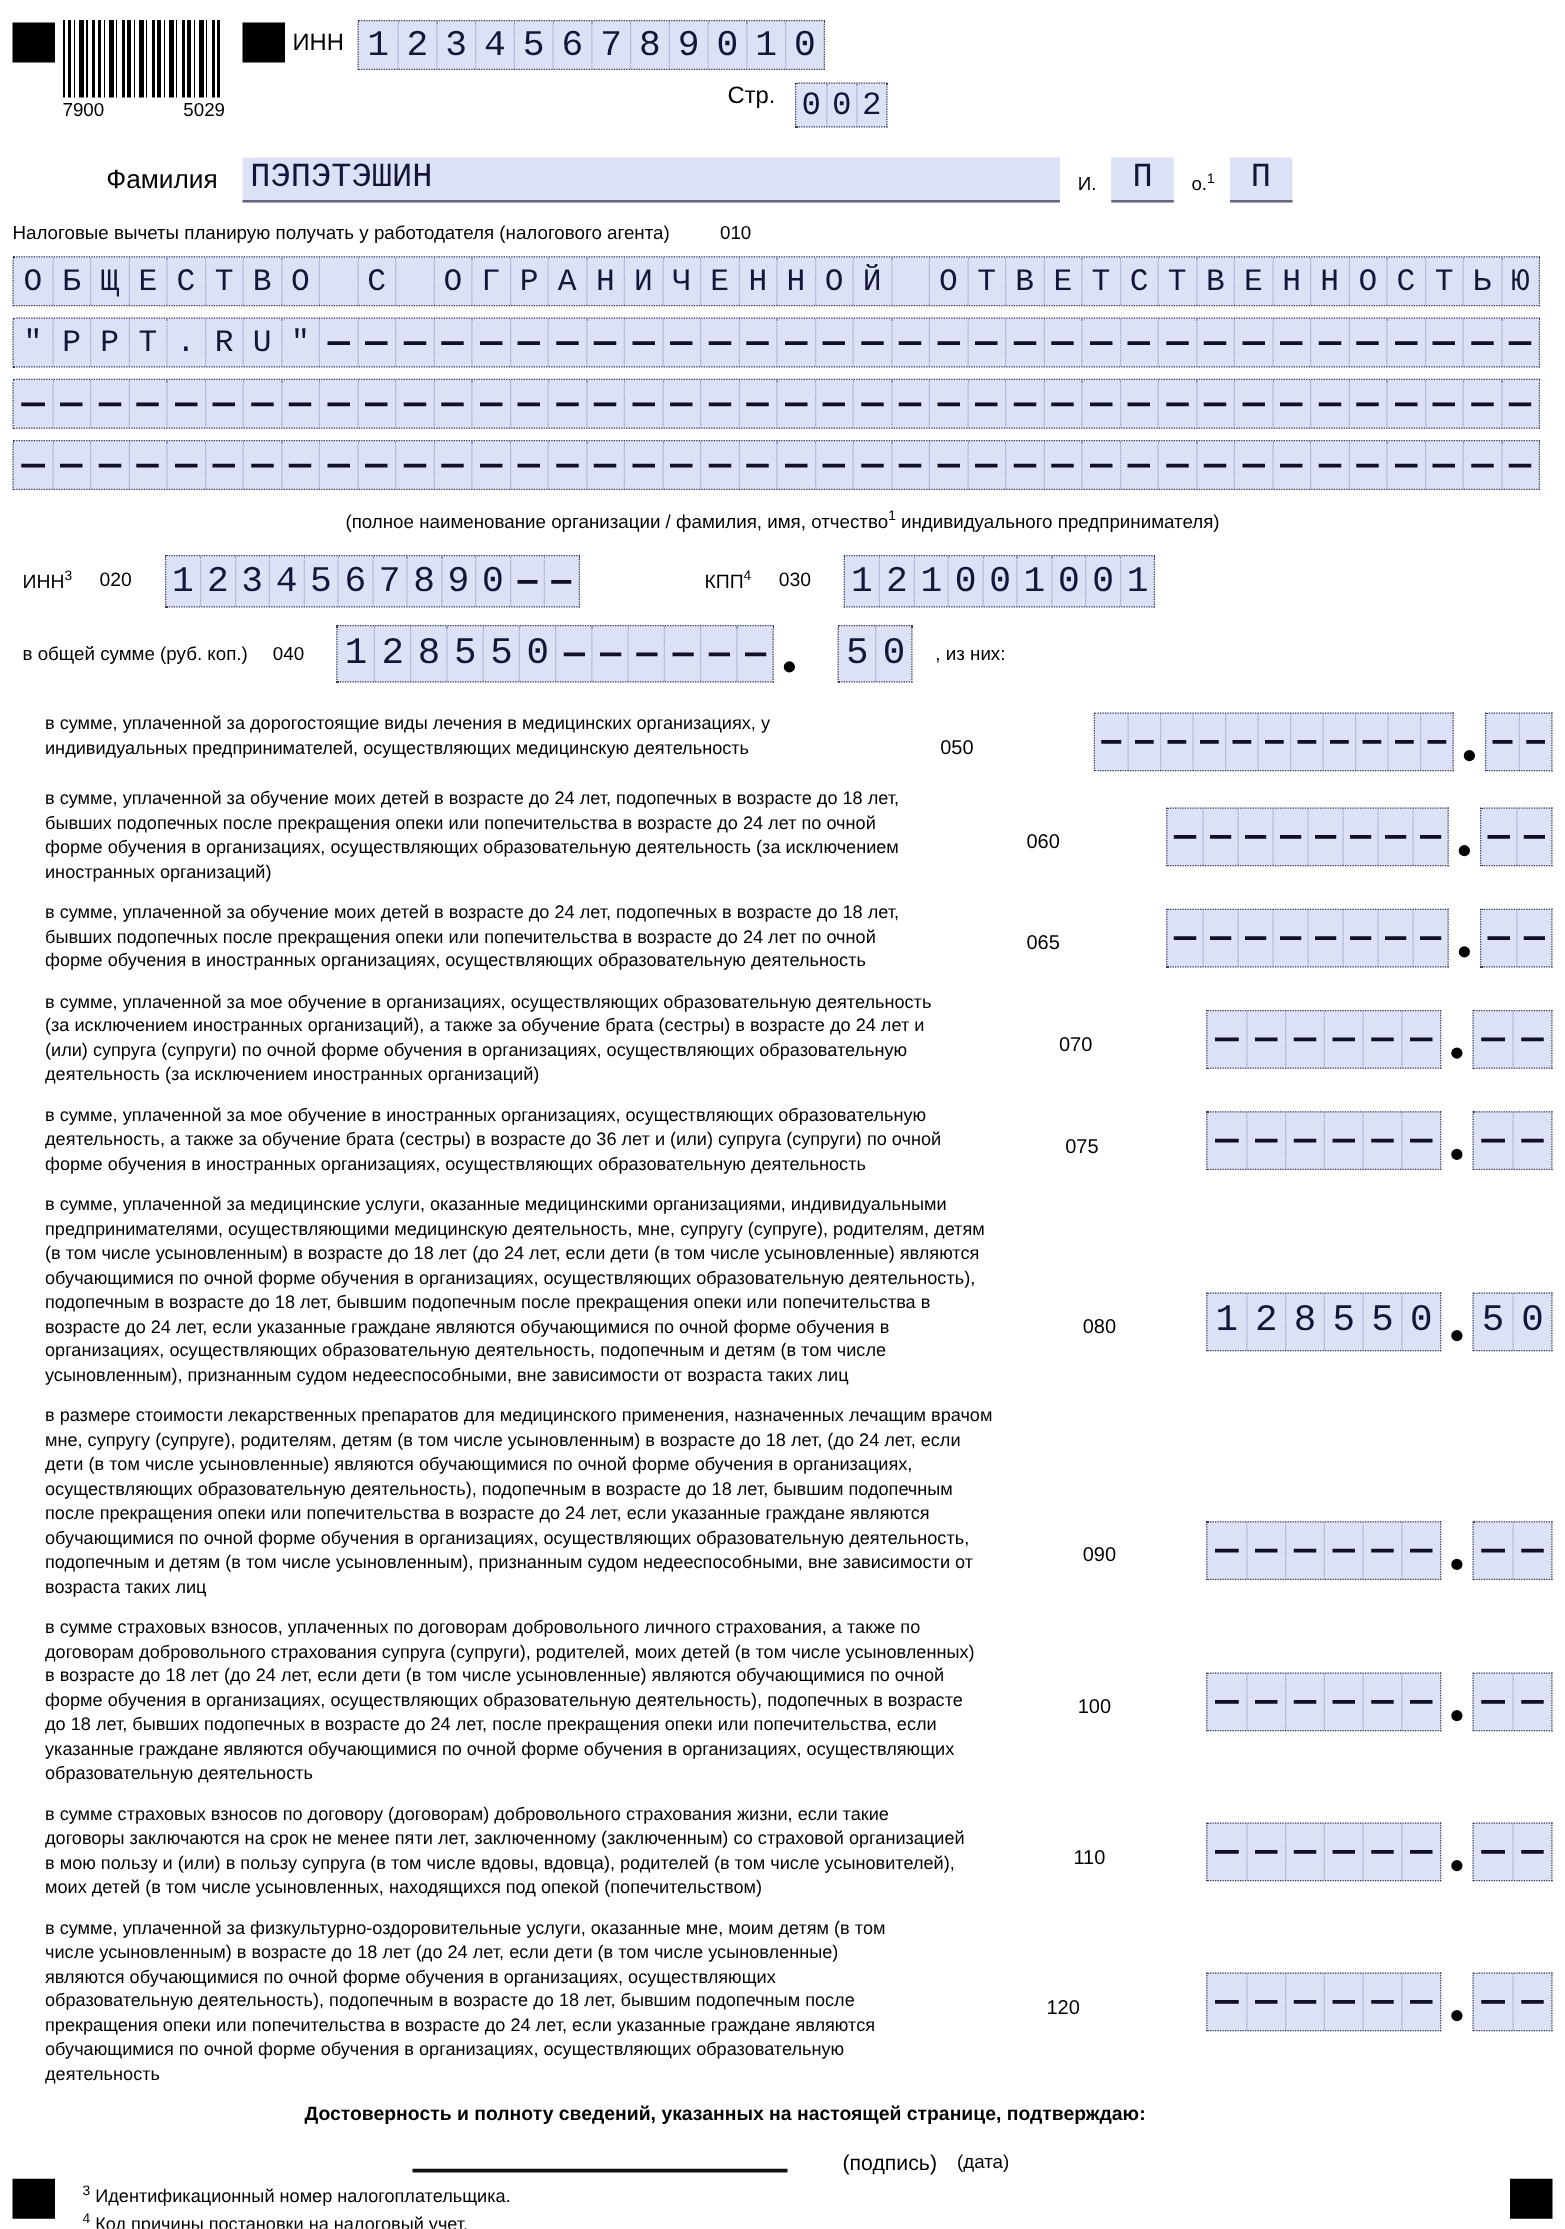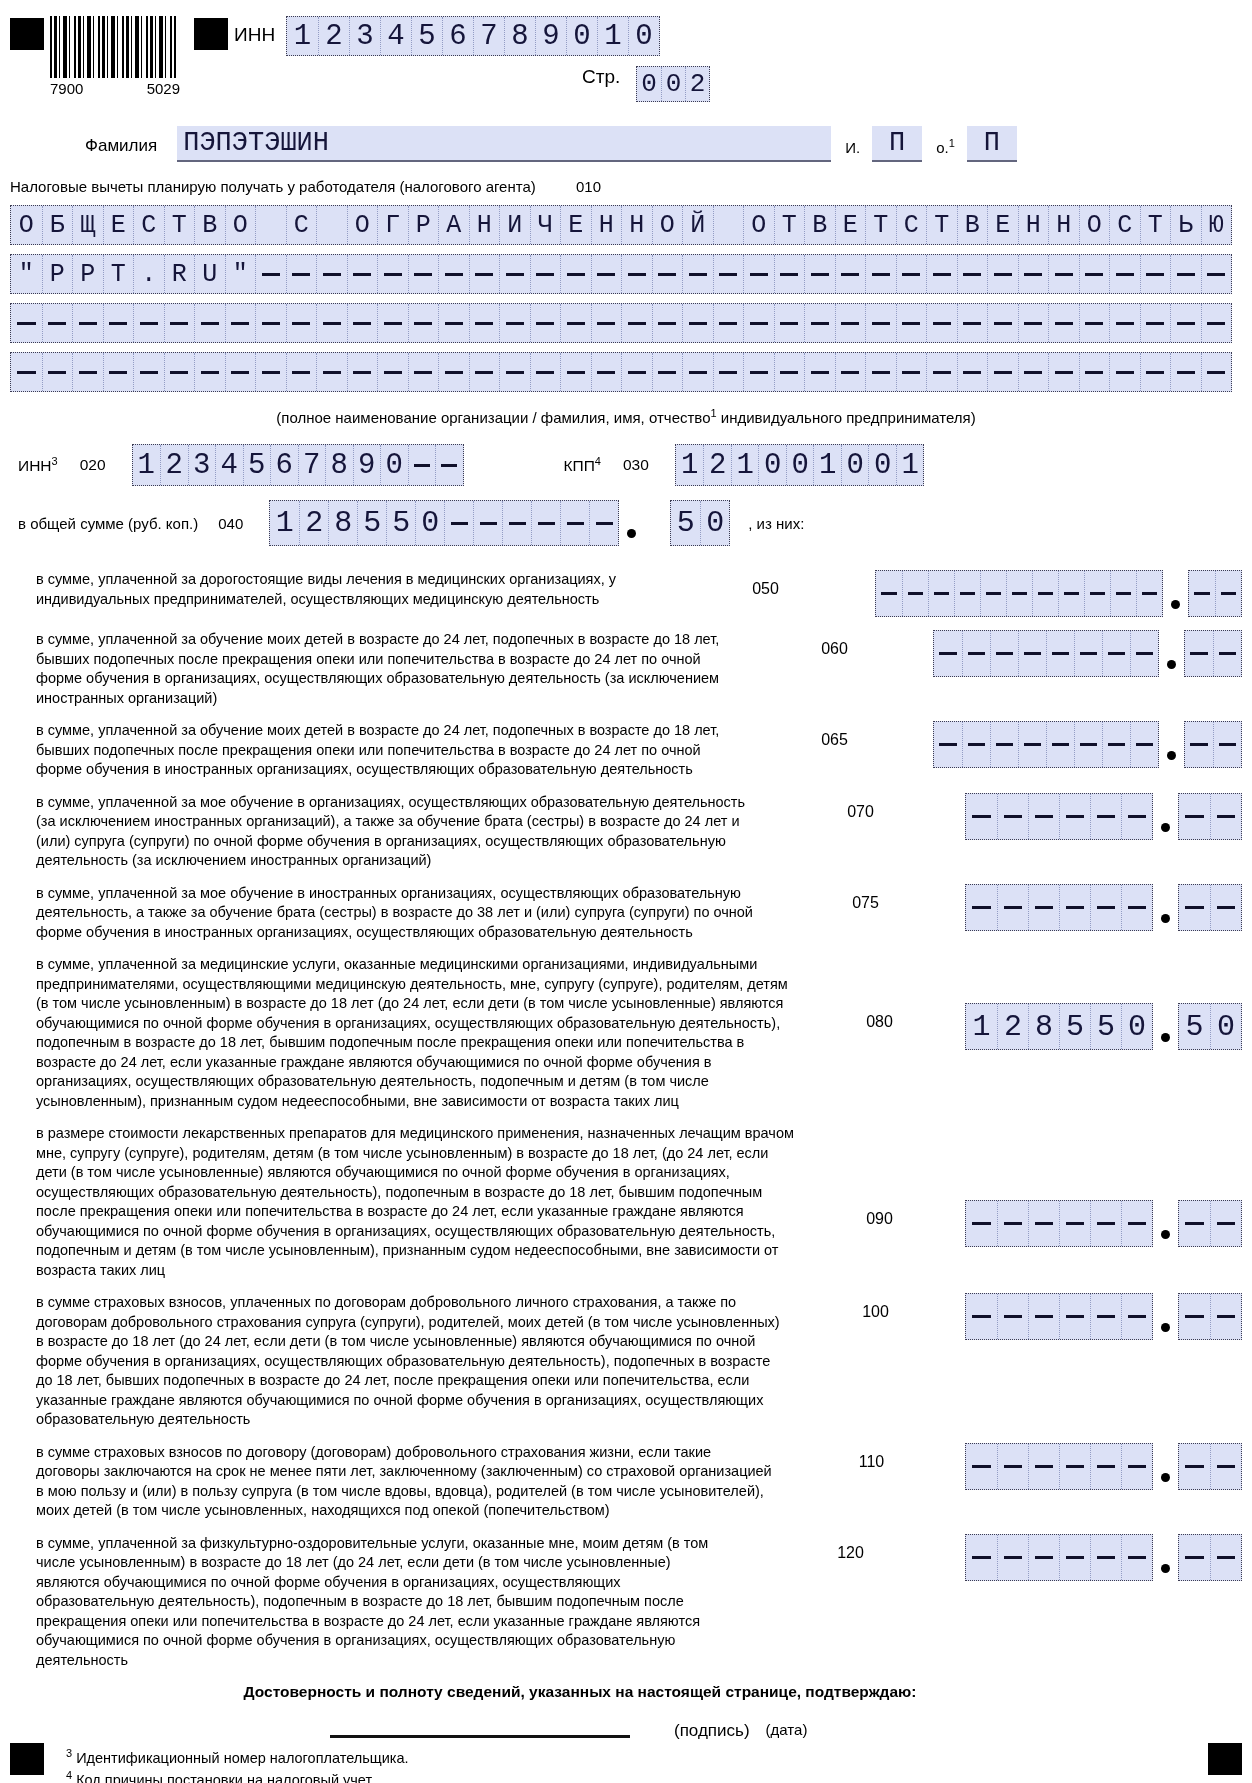--- a/index.html
+++ b/index.html
@@ -33,21 +33,21 @@
   .cell.dash::before{content:"";display:block;width:62%;height:3px;background:#10102a}
   .sz-page .cell{width:24px;height:34px;font-size:26px}
   .sz-org .cell{width:30.5px;height:38px;font-size:25px}
   .sz-id .cell{width:27.5px;height:40px;font-size:29px}
   .sz-sum .cell{width:29px;height:44px;font-size:30px}
   .sz-amt11 .cell{width:26px;height:45px;font-size:27px}
   .sz-amt8 .cell{width:28px;height:45px;font-size:28px}
   .sz-amt6 .cell{width:31px;height:45px;font-size:30px}
 
   .surname-row{display:flex;align-items:flex-end;margin-top:8px;padding-left:75px}
-  .surname-row .lbl{font-size:17px;padding-bottom:6px}
+  .surname-row .lbl{font-size:21px;padding-bottom:6px}
   .ufield{background:#dce1f6;border-bottom:2px solid #63667e;
           font-family:"Liberation Mono",monospace;font-size:27px;color:#15153a;
           height:34px;display:flex;align-items:center}
   .surname-field{width:648px;margin-left:20px;padding-left:6px}
   .init-label{font-size:15px;padding-bottom:6px;margin-left:14px}
   .init-field{width:50px;margin-left:12px;justify-content:center}
 
   .employer-row{margin-top:16px;font-size:15px}
   .employer-row .code{margin-left:36px}
 
@@ -64,21 +64,21 @@
   .total-row .code{margin-left:20px}
   .total-row .cellfield{margin-left:26px}
   .total-suffix{margin-left:18px}
 
   .amt-dot{width:9px;height:9px;border-radius:50%;background:#000;align-self:flex-end;margin:0 8px 8px}
   .sum-dot{align-self:flex-end;margin:0 8px 8px}
 
   #items{margin-top:24px;padding-left:26px}
   .item-row{display:flex;margin-bottom:13px}
   .item-text{font-size:14.5px;line-height:19.5px}
-  .item-rest{flex:1;display:flex;align-items:flex-start}
+  .item-rest{flex:1;display:flex;align-items:center}
   .item-code{flex:1;text-align:center;font-size:16px;padding-top:10px}
   .item-amt{display:flex}
 
   .confirm{font-weight:bold;text-align:center;font-size:15.5px;margin-top:4px;width:1140px}
   .sig-row{display:flex;align-items:flex-start;margin-top:8px;padding-left:320px}
   .sig-line{width:300px;height:26px;border-bottom:3px solid #111}
   .sig-label{margin-left:44px;padding-top:12px;font-size:17px}
   .date-field{margin-left:66px;width:282px;height:38px;background:#dce1f6;
       border-bottom:3px double #8a8da3;display:flex;align-items:center;justify-content:center;
       font-family:"Liberation Mono",monospace;font-size:30px;letter-spacing:7px;color:#15153a}
@@ -459,21 +459,21 @@
             </div>
             <span class="amt-dot"></span>
             <div class="cellfield kop">
               <span class="cell dash"></span>
               <span class="cell dash"></span>
             </div>
           </div>
         </div>
       </div>
       <div class="item-row sz-amt6">
-        <div class="item-text" style="max-width: 730px;">в сумме, уплаченной за мое обучение в иностранных организациях, осуществляющих образовательную деятельность, а также за обучение брата (сестры) в возрасте до 38 лет и (или) супруга (супруги) по очной форме обучения в иностранных организациях, осуществляющих образовательную деятельность</div>
+        <div class="item-text" style="max-width: 730px;">в сумме, уплаченной за мое обучение в иностранных организациях, осуществляющих образовательную деятельность, а также за обучение брата (сестры) в возрасте до 36 лет и (или) супруга (супруги) по очной форме обучения в иностранных организациях, осуществляющих образовательную деятельность</div>
         <div class="item-rest" style="margin-top: 0px;">
           <div class="item-code">075</div>
           <div class="item-amt">
             <div class="cellfield rub">
               <span class="cell dash"></span>
               <span class="cell dash"></span>
               <span class="cell dash"></span>
               <span class="cell dash"></span>
               <span class="cell dash"></span>
               <span class="cell dash"></span>

